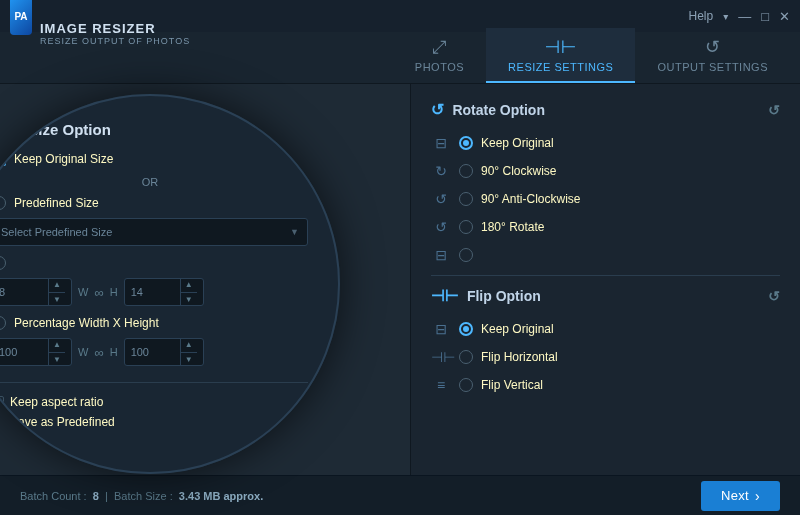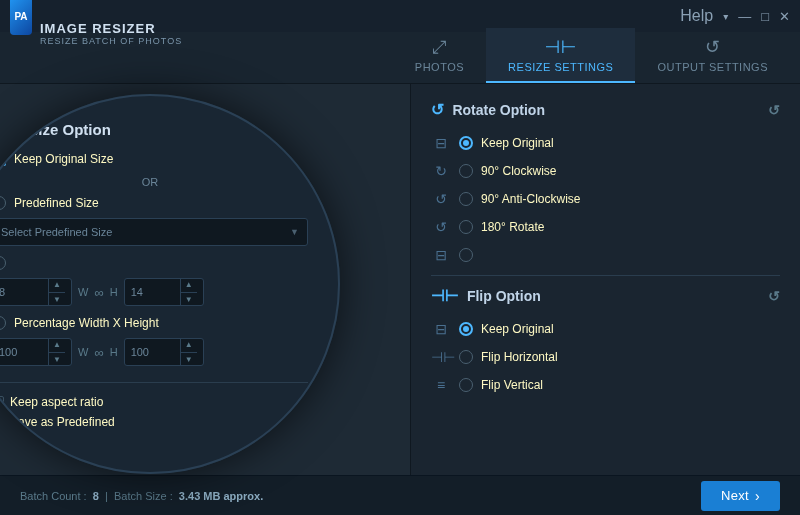--- a/index.html
+++ b/index.html
@@ -259,25 +259,25 @@
 </head>
 <body>
 
 <div class="titlebar">
   <div class="titlebar-left">
     <div class="app-logo">
       <span>PA</span>
     </div>
     <div class="app-title-text">
       <span class="app-name">IMAGE RESIZER</span>
-      <span class="app-subtitle">RESIZE BATCH OF PHOTOS</span>
+      <span class="app-subtitle">RESIZE OUTPUT OF PHOTOS</span>
     </div>
   </div>
   <div class="titlebar-right">
-    <span style="font-size:16px;cursor:pointer;">Help</span>
+    <span style="font-size:12px;cursor:pointer;">Help</span>
     <span style="font-size:10px;color:#8aa0b4;">▾</span>
     <div class="titlebar-controls">
       <span>—</span>
       <span>□</span>
       <span>✕</span>
     </div>
   </div>
 </div>
 
 <div class="tab-nav">

